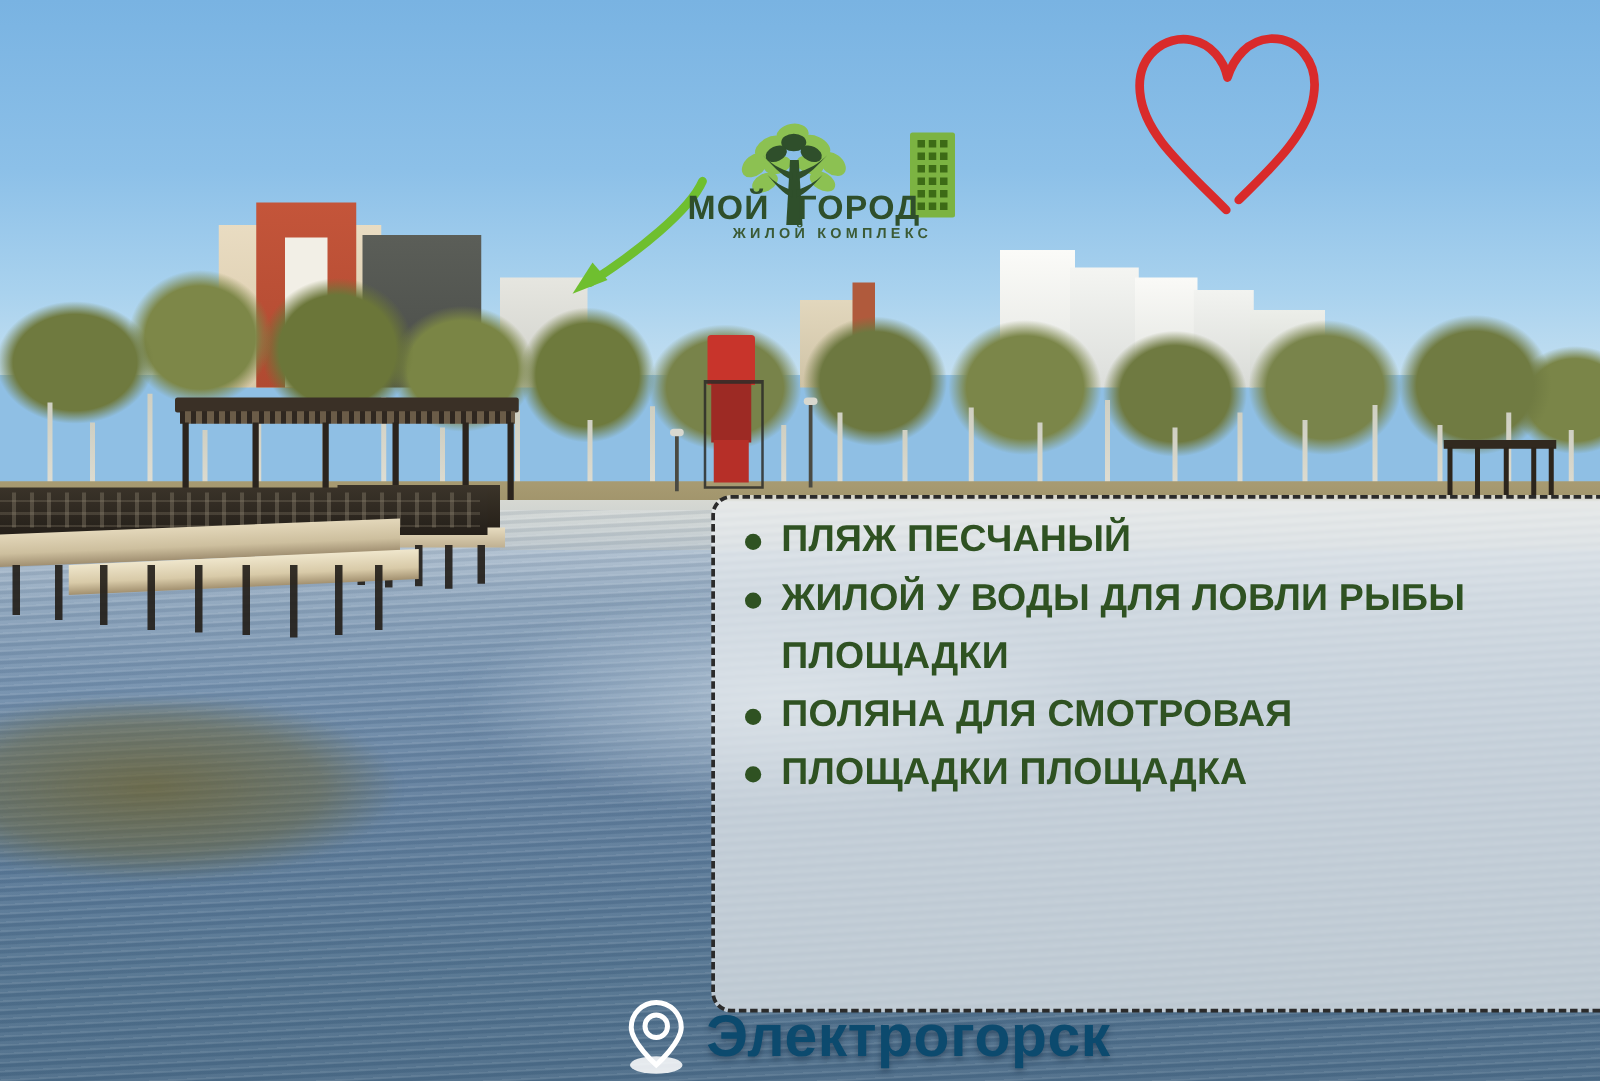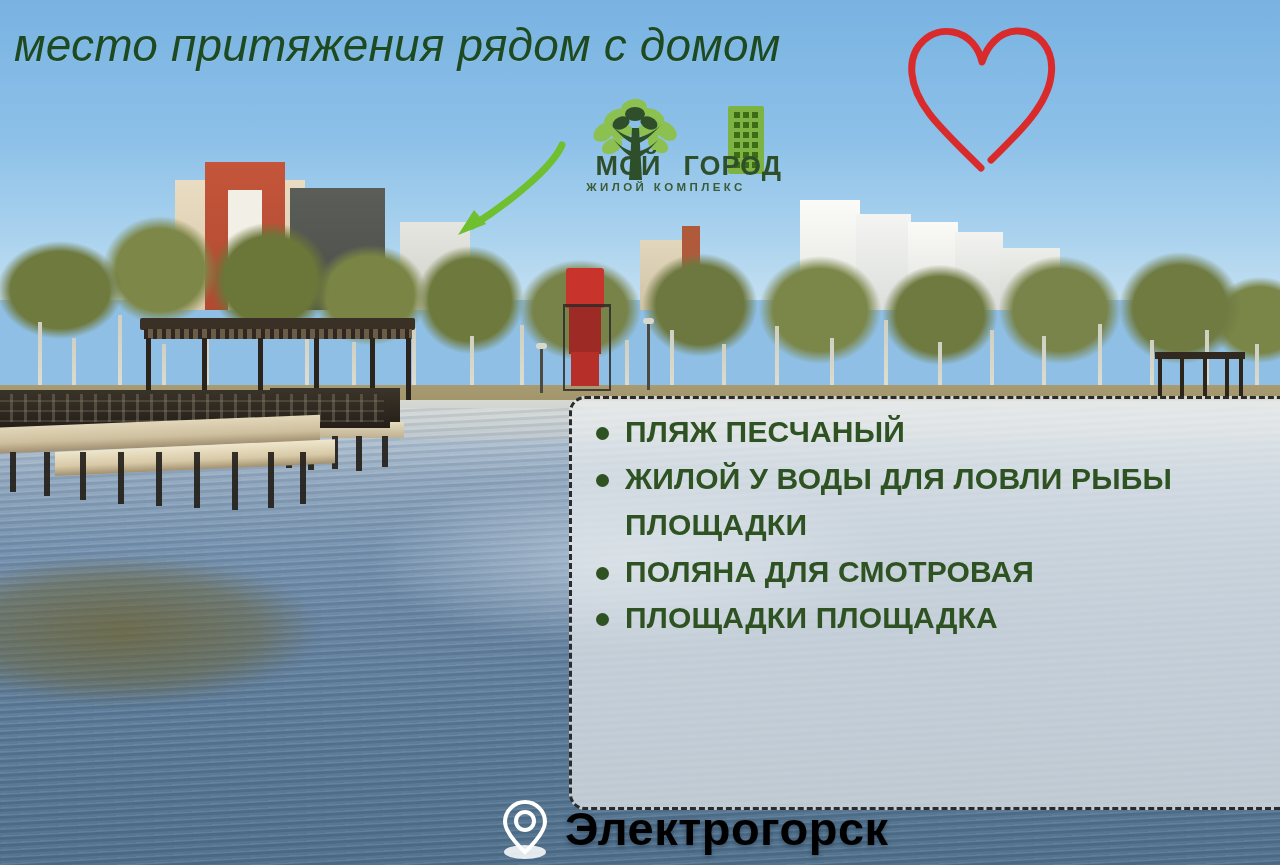--- a/index.html
+++ b/index.html
@@ -155,21 +155,21 @@
 
   
   .heart{position:absolute;left:903px;top:18px;width:160px;height:155px;}
 
   
   .logo{position:absolute;left:546px;top:98px;width:240px;height:105px;}
   .logo-tree{position:absolute;left:42px;top:0;width:96px;height:82px;}
   .logo-word{
     position:absolute;left:4px;top:55px;width:232px;
     font-weight:bold;font-size:27px;letter-spacing:1px;
-    color:#2f4f2b;line-height:1;white-space:nowrap;text-align:right;
+    color:#2f4f2b;line-height:1;white-space:nowrap;
   }
   .logo-word .gap{display:inline-block;width:22px;}
   .logo-sub{
     position:absolute;left:4px;top:84px;width:232px;
     font-weight:bold;font-size:11.5px;letter-spacing:3.4px;
     color:#3b5a35;line-height:1;white-space:nowrap;text-align:center;
   }
   .logo-bldg{position:absolute;left:180px;top:6px;width:40px;height:72px;}
 
   
@@ -199,21 +199,21 @@
   .panel li .txt{flex:1 1 auto;}
   .panel li.nobullet .dot{background:transparent;}
 
   
   .city{
     position:absolute;left:497px;top:796px;
     display:flex;align-items:center;gap:12px;
   }
   .city-pin{width:56px;height:64px;flex:0 0 auto;}
   .city-name{
-    font-weight:bold;font-size:47px;color:#000000;line-height:1;
+    font-weight:bold;font-size:47px;color:#0c4a6e;line-height:1;
     letter-spacing:.5px;white-space:nowrap;
     text-shadow:0 2px 5px rgba(20,40,60,.45);
   }
 </style>
 </head>
 <body>
 
 <div class="poster">
 
   <div class="sky"></div>
@@ -324,21 +324,20 @@
     <div class="pile" style="left:44px;height:44px;"></div>
     <div class="pile" style="left:80px;height:48px;"></div>
     <div class="pile" style="left:118px;height:52px;"></div>
     <div class="pile" style="left:156px;height:54px;"></div>
     <div class="pile" style="left:194px;height:56px;"></div>
     <div class="pile" style="left:232px;height:58px;"></div>
     <div class="pile" style="left:268px;height:56px;"></div>
     <div class="pile" style="left:300px;height:52px;"></div>
   </div>
 
-  <div class="headline">место притяжения рядом с домом</div>
 
   <div class="heart">
     <svg width="160" height="155" viewBox="0 0 160 155">
       <path d="M78 150 C40 112 12 88 9 56 C6 26 30 10 50 14 C66 17 76 30 79 44
                C84 28 96 14 113 13 C136 12 152 32 148 58 C144 90 110 120 88 142" fill="none" stroke="#d92b2b" stroke-width="7" stroke-linecap="round" stroke-linejoin="round"></path>
       <path d="M88 142 C96 134 104 126 112 118" fill="none" stroke="#d92b2b" stroke-width="3" stroke-linecap="round" stroke-dasharray="4 7" opacity=".7"></path>
     </svg>
   </div>
 
   <div class="arrow">

